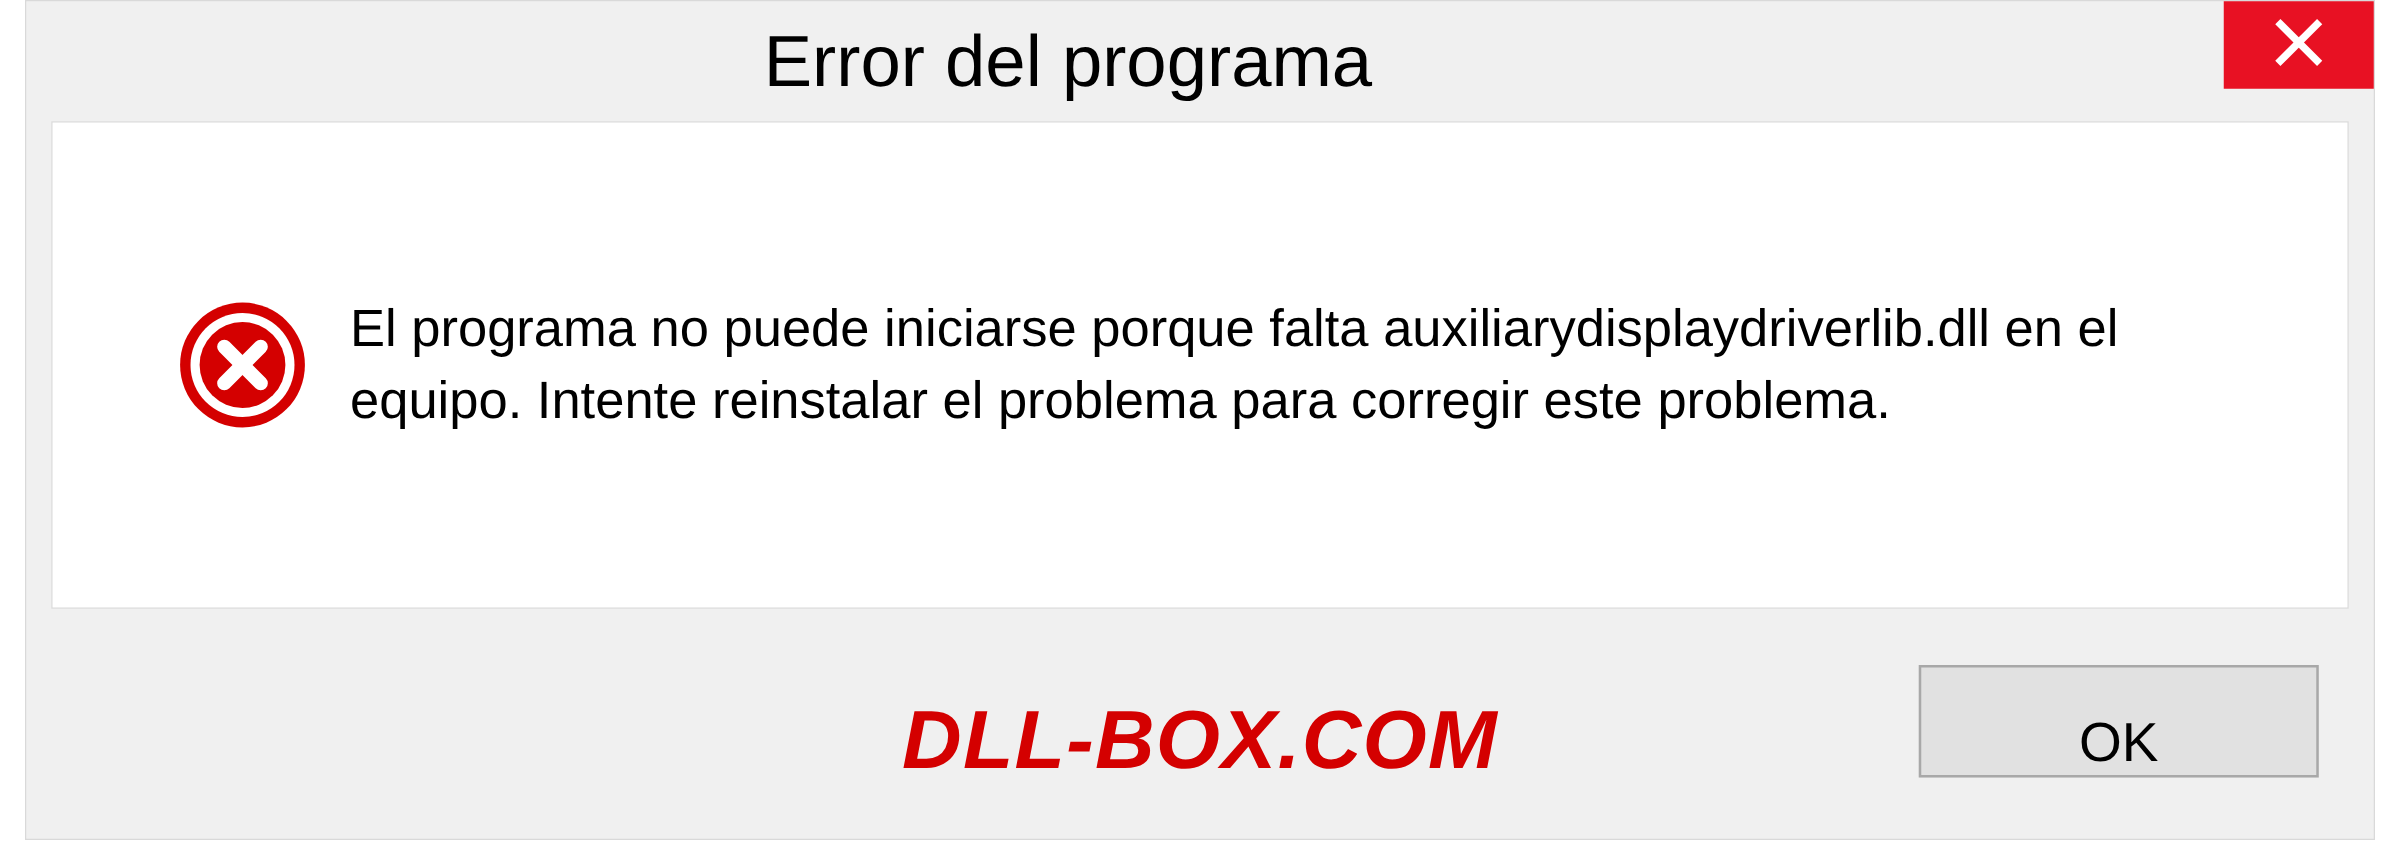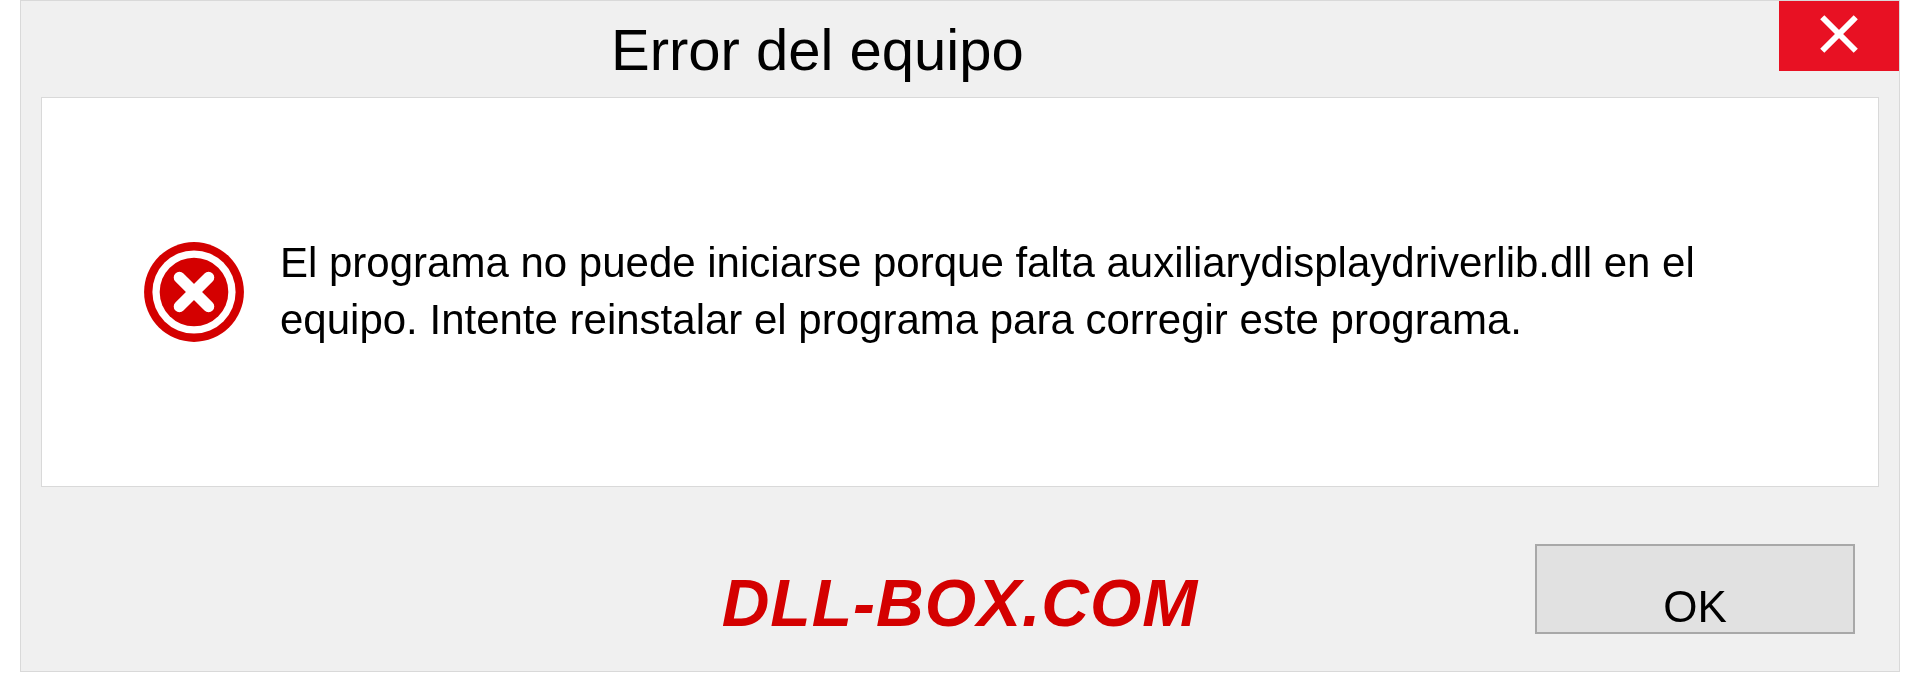--- a/index.html
+++ b/index.html
@@ -76,21 +76,21 @@
     }
     .message {
       font-size: 42px;
       line-height: 1.35;
       color: #000;
       font-weight: 400;
       max-width: 1480px;
     }
     .footer {
       position: absolute;
-      bottom: 22px;
+      bottom: 34px;
       left: 0;
       right: 0;
       height: 120px;
       display: flex;
       align-items: center;
       justify-content: flex-end;
       padding-right: 44px;
     }
     .watermark {
       position: absolute;
@@ -117,42 +117,42 @@
       align-items: flex-end;
       justify-content: center;
     }
   </style>
 </head>
 <body>
 
 <div class="dialog">
 
   <div class="titlebar">
-    <div class="title">Error del equipo</div>
+    <div class="title">Error del programa</div>
     <div class="close-btn">
       <span>
         <svg viewBox="0 0 24 24">
           <line x1="4" y1="4" x2="20" y2="20" stroke="#ffffff" stroke-width="3.2" stroke-linecap="square"></line>
           <line x1="20" y1="4" x2="4" y2="20" stroke="#ffffff" stroke-width="3.2" stroke-linecap="square"></line>
         </svg>
       </span>
     </div>
   </div>
 
   <div class="content-panel">
     <div class="error-icon-wrap">
       <svg viewBox="0 0 100 100">
         <circle cx="50" cy="50" r="48" fill="#d40000"></circle>
         <circle cx="50" cy="50" r="40" fill="#ffffff"></circle>
         <circle cx="50" cy="50" r="33" fill="#d40000"></circle>
         <line x1="36" y1="36" x2="64" y2="64" stroke="#ffffff" stroke-width="11" stroke-linecap="round"></line>
         <line x1="64" y1="36" x2="36" y2="64" stroke="#ffffff" stroke-width="11" stroke-linecap="round"></line>
       </svg>
     </div>
-    <div class="message">El programa no puede iniciarse porque falta auxiliarydisplaydriverlib.dll en el equipo. Intente reinstalar el programa para corregir este programa.</div>
+    <div class="message">El programa no puede iniciarse porque falta auxiliarydisplaydriverlib.dll en el equipo. Intente reinstalar el problema para corregir este problema.</div>
   </div>
 
   <div class="footer">
     <div class="watermark">DLL-BOX.COM</div>
     <button class="ok-btn">
       <span>OK</span>
     </button>
   </div>
 
 </div>

